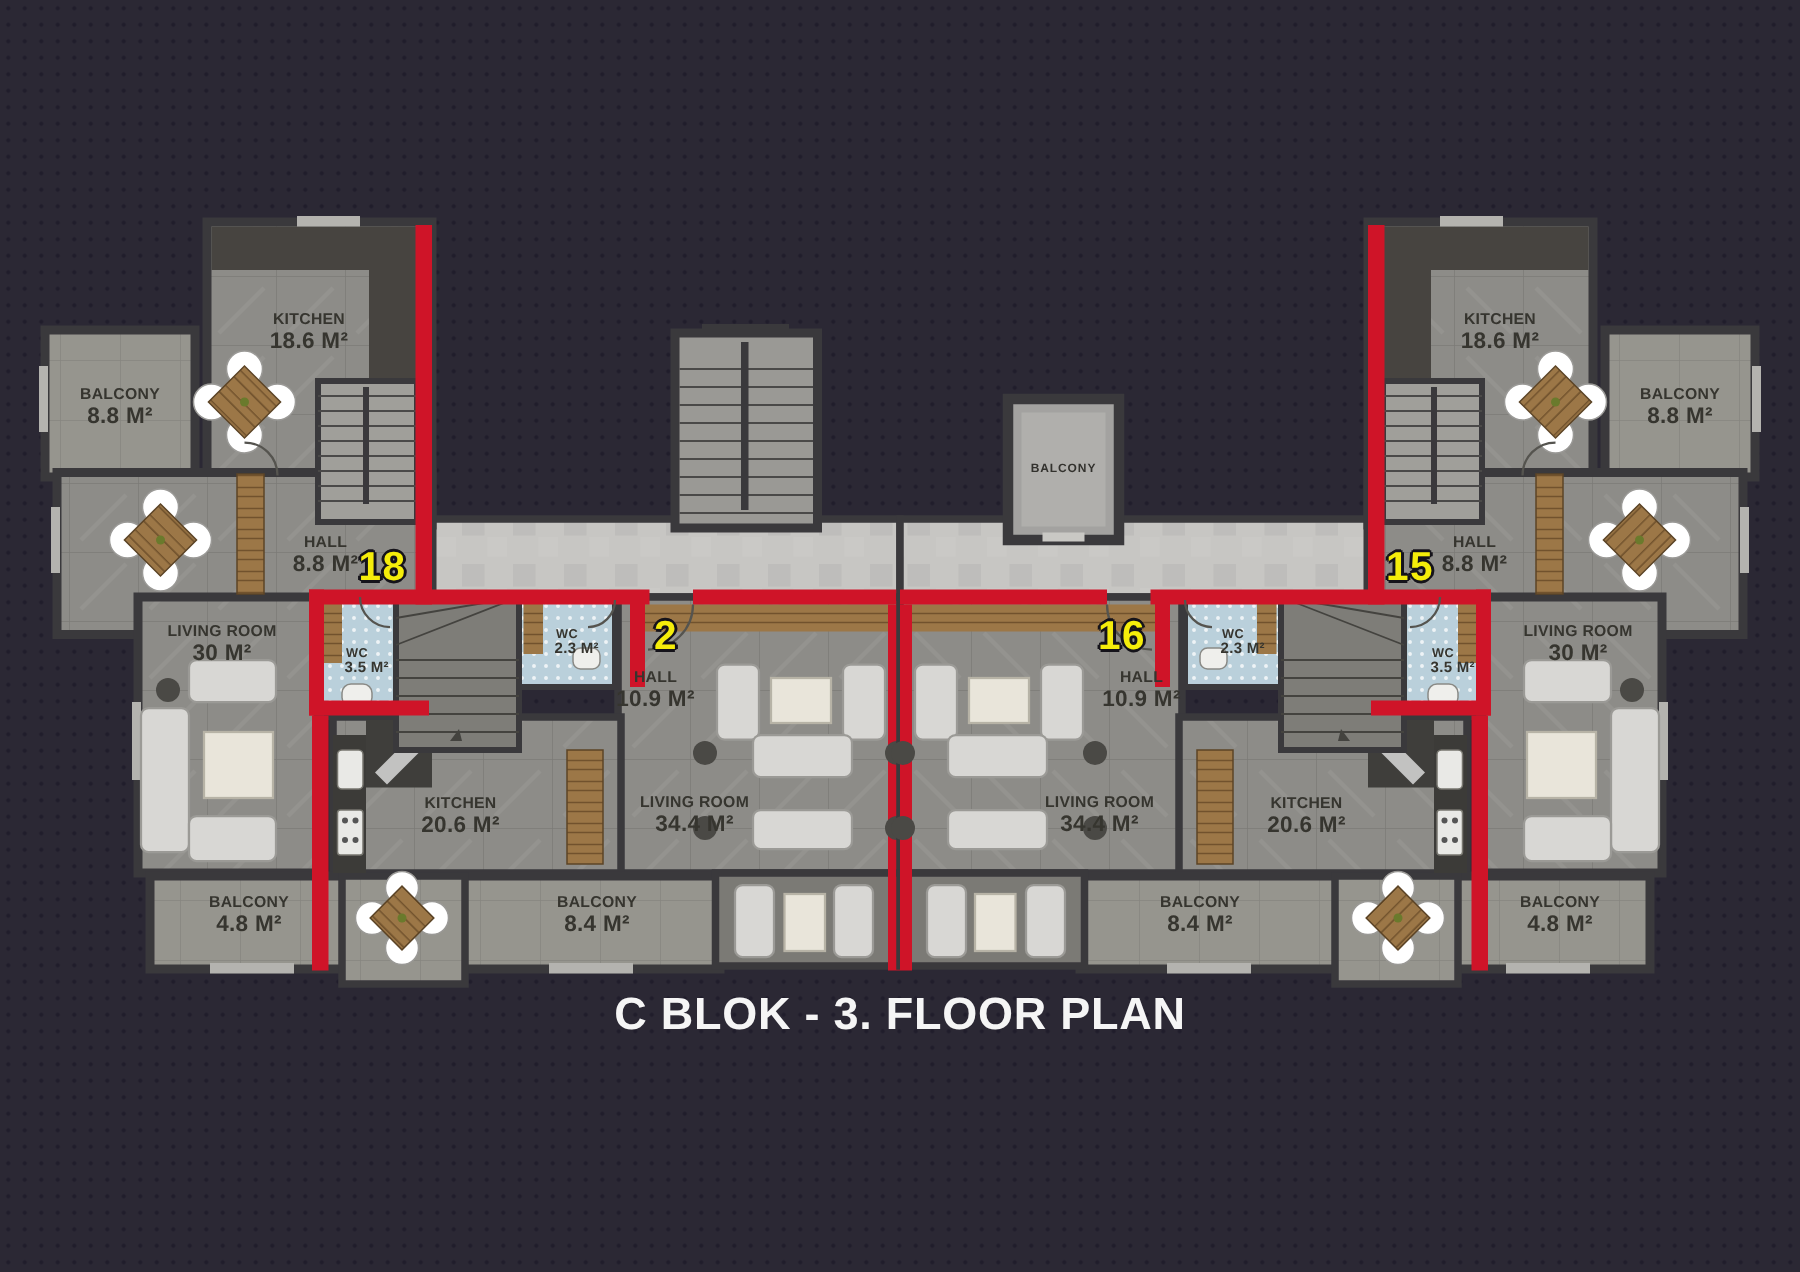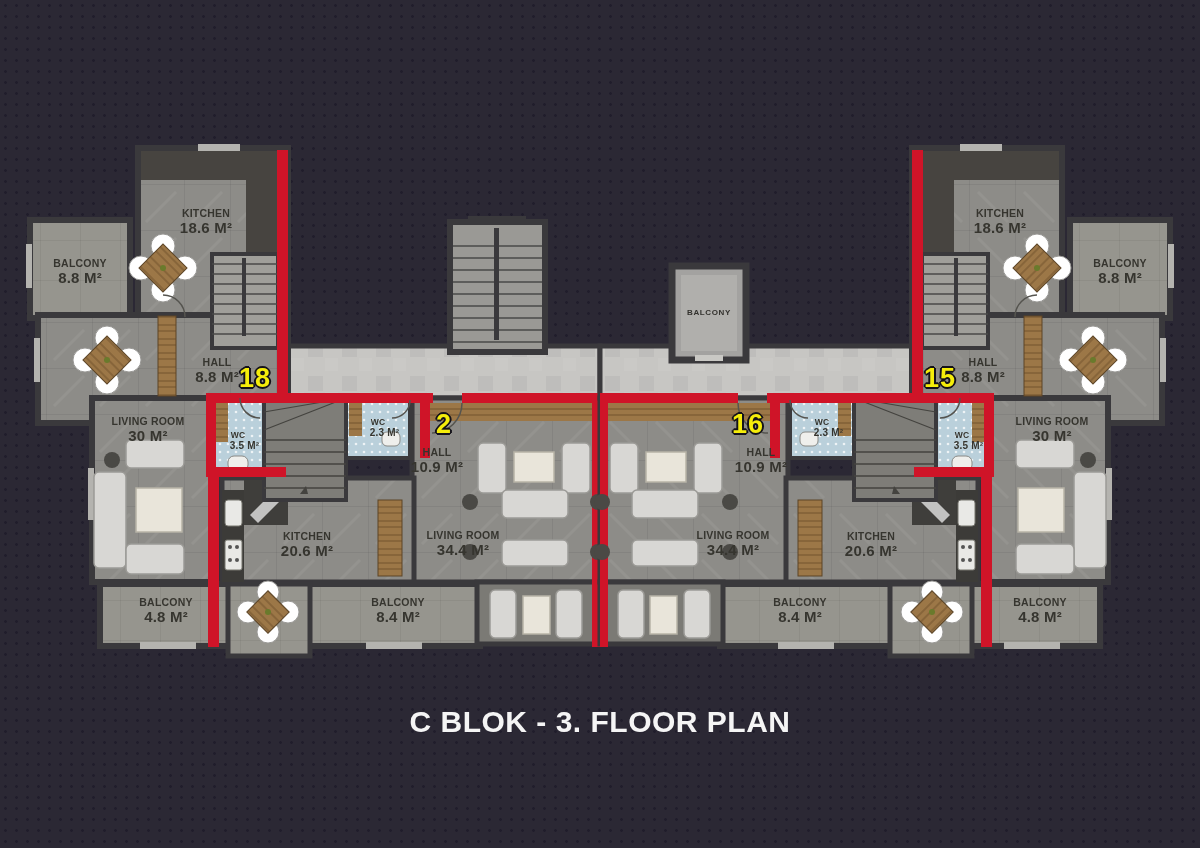--- a/index.html
+++ b/index.html
@@ -26,21 +26,21 @@
     font-size:27px;font-weight:800;color:#f5ed0a;letter-spacing:1px;
     text-shadow:-2px 0 0 #15131a, 2px 0 0 #15131a, 0 -2px 0 #15131a, 0 2px 0 #15131a,
                 -1px -1px 0 #15131a, 1px 1px 0 #15131a, -1px 1px 0 #15131a, 1px -1px 0 #15131a;
   }
   .elevator-label{
     position:absolute;transform:translate(-50%,-50%);
     font-size:8px;font-weight:bold;color:#33322e;letter-spacing:.6px;
   }
   .plan-title{
     position:absolute;left:0;top:660px;width:1200px;text-align:center;
-    color:#f5f5f5;font-size:30px;font-weight:bold;letter-spacing:.5px;margin-top:45px;
+    color:#f5f5f5;font-size:30px;font-weight:bold;letter-spacing:.5px;
   }
 </style>
 </head>
 <body>
 
 <div id="stage">
 
 <svg id="plan-svg" width="1200" height="848" viewBox="0 0 1200 848">
   <defs>
     <pattern id="pat-floor" width="46" height="46" patternUnits="userSpaceOnUse">

